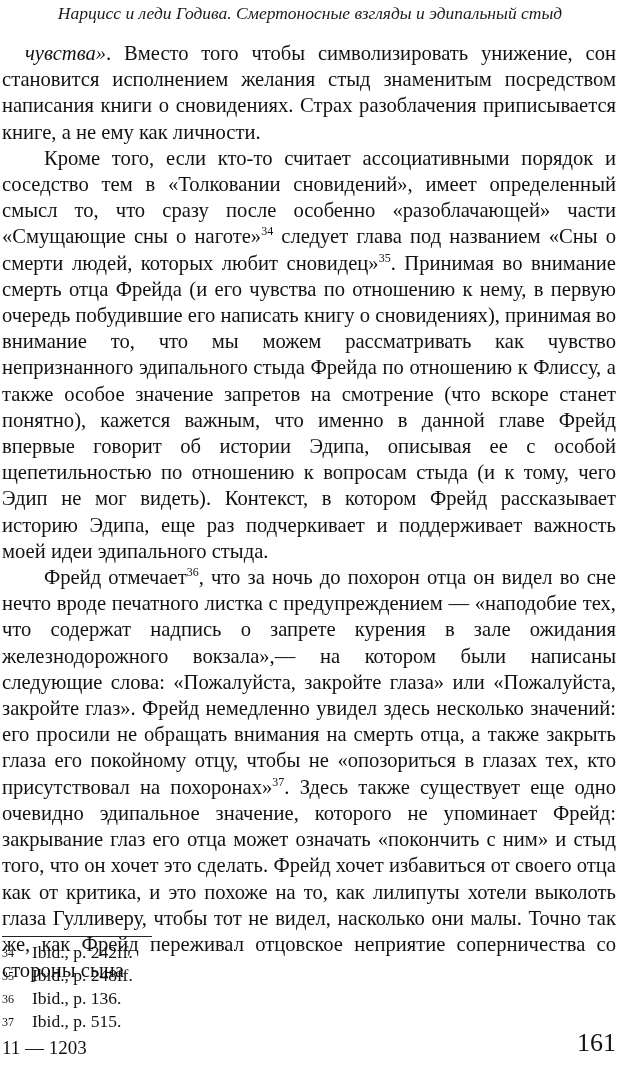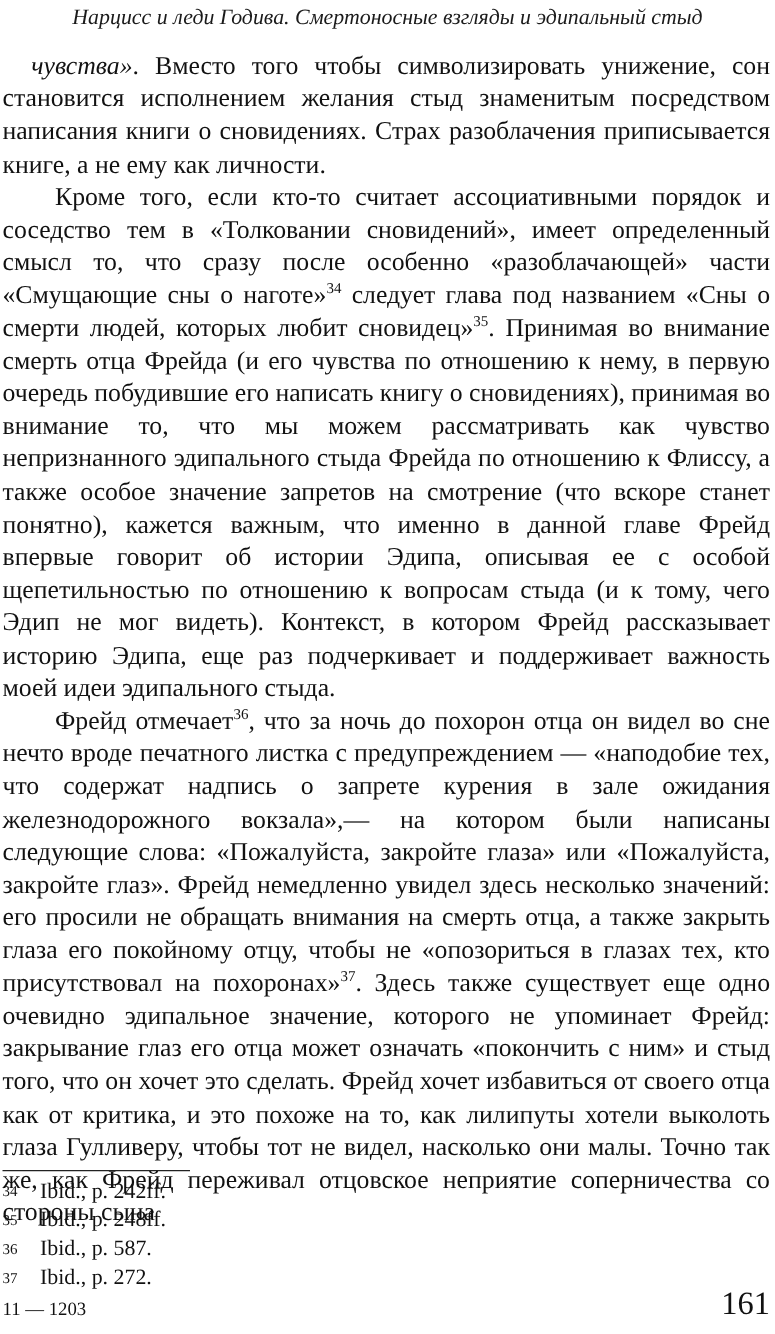--- a/index.html
+++ b/index.html
@@ -7,21 +7,21 @@
   .running-head { position: absolute; top: 2px; left: 0; width: 620px; text-align: center; font-style: italic; font-size: 17.5px; line-height: 22px; color: #1a1a1a; }
   .body-text { position: absolute; top: 40px; left: 2px; width: 614px; font-size: 20.6px; line-height: 26.2px; text-align: justify; }
   .body-text p { margin: 0; text-indent: 0; }
   .body-text p.indent { text-indent: 42px; }
   .body-text .it { font-style: italic; margin-left: 23px; }
   sup { font-size: 12px; line-height: 0; vertical-align: super; }
   .fn-rule { position: absolute; top: 936px; left: 2px; width: 150px; height: 0; border-top: 1.5px solid #222; }
   .footnotes { position: absolute; top: 941px; left: 2px; font-size: 17.5px; line-height: 22px; }
   .fn { display: flex; }
   .fn-num { width: 30px; font-size: 12px; padding-top: 1px; }
-  .signature { position: absolute; top: 1038px; left: 2px; font-size: 15px; line-height: 20px; }
+  .signature { position: absolute; top: 1038px; left: 2px; font-size: 19px; line-height: 20px; }
   .page-number { position: absolute; top: 1030px; right: 4px; font-size: 26px; line-height: 26px; }
 </style>
 </head>
 <body>
 
 <div class="running-head">Нарцисс и леди Годива. Смертоносные взгляды и эдипальный стыд</div>
 
 <div class="body-text">
   <p><span class="it">чувства»</span><span>. Вместо того чтобы символизировать унижение, сон становится исполнением желания стыд знаменитым посредством написания книги о сновидениях. Страх разоблачения приписывается книге, а не ему как личности.</span></p>
   <p class="indent"><span>Кроме того, если кто-то считает ассоциативными порядок и соседство тем в «Толковании сновидений», имеет определенный смысл то, что сразу после особенно «разоблачающей» части «Смущающие сны о наготе»</span><sup>34</sup><span> следует глава под названием «Сны о смерти людей, которых любит сновидец»</span><sup>35</sup><span>. Принимая во внимание смерть отца Фрейда (и его чувства по отношению к нему, в первую очередь побудившие его написать книгу о сновидениях), принимая во внимание то, что мы можем рассматривать как чувство непризнанного эдипального стыда Фрейда по отношению к Флиссу, а также особое значение запретов на смотрение (что вскоре станет понятно), кажется важным, что именно в данной главе Фрейд впервые говорит об истории Эдипа, описывая ее с особой щепетильностью по отношению к вопросам стыда (и к тому, чего Эдип не мог видеть). Контекст, в котором Фрейд рассказывает историю Эдипа, еще раз подчеркивает и поддерживает важность моей идеи эдипального стыда.</span></p>
@@ -34,22 +34,22 @@
   <div class="fn">
       <span class="fn-num">34</span>
       <span>Ibid., p. 242ff.</span>
     </div>
   <div class="fn">
       <span class="fn-num">35</span>
       <span>Ibid., p. 248ff.</span>
     </div>
   <div class="fn">
       <span class="fn-num">36</span>
-      <span>Ibid., p. 587.</span>
+      <span>Ibid., p. 136.</span>
     </div>
   <div class="fn">
       <span class="fn-num">37</span>
-      <span>Ibid., p. 272.</span>
+      <span>Ibid., p. 515.</span>
     </div>
 </div>
 
 <div class="signature">11 — 1203</div>
 <div class="page-number">161</div>
 
 </body></html>

